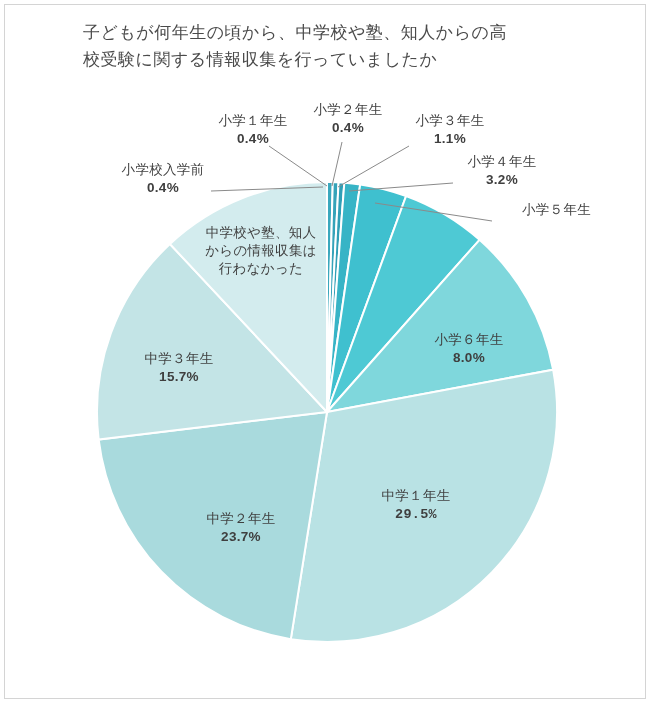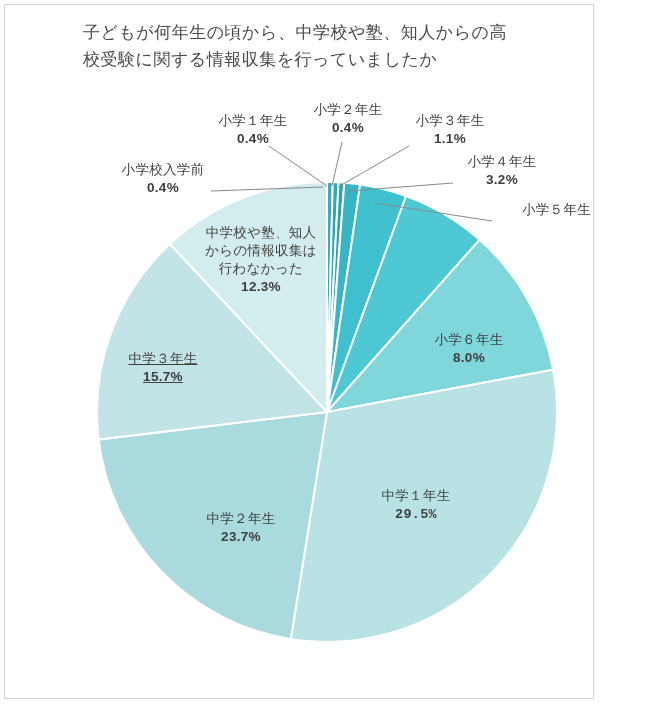--- a/index.html
+++ b/index.html
@@ -11,21 +11,21 @@
     height: 705px;
     background: #ffffff;
     font-family: "Liberation Sans", sans-serif;
     color: #404040;
     overflow: hidden;
   }
   #frame {
     position: absolute;
     left: 4px;
     top: 4px;
-    width: 590px;
+    width: 642px;
     height: 695px;
     border: 1px solid #d4d4d4;
     box-sizing: border-box;
     background: #ffffff;
   }
   #title {
     position: absolute;
     left: 78px;
     top: 14px;
     width: 520px;
@@ -148,24 +148,23 @@
     <div class="lbl ctr" style="left:356px; top:483px; width:110px;font-family:Liberation Mono, monospace;">
       <span>中学１年生</span>
       <span class="pct">29.5%</span>
     </div>
 
     <div class="lbl ctr" style="left:181px; top:505px; width:110px;">
       <span>中学２年生</span>
       <span class="pct">23.7%</span>
     </div>
 
-    <div class="lbl ctr" style="left:103px; top:345px; width:110px;text-decoration:underline;">
+    <div class="lbl ctr" style="left:119px; top:345px; width:110px;">
       <span>中学３年生</span>
       <span class="pct">15.7%</span>
     </div>
 
     <div class="lbl ctr multi" style="left:197px; top:219px; width:118px;">
       <span>中学校や塾、知人からの情報収集は行わなかった</span>
-      <span class="pct">12.3%</span>
     </div>
 
   </div>
 </div>
 
 </body></html>

